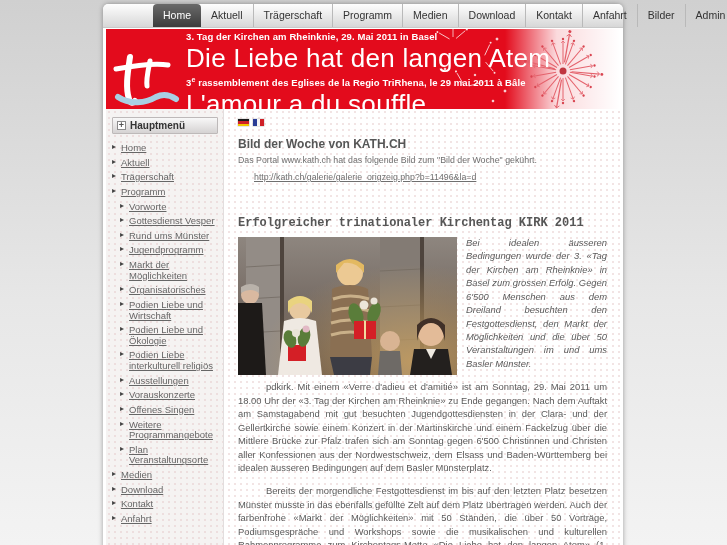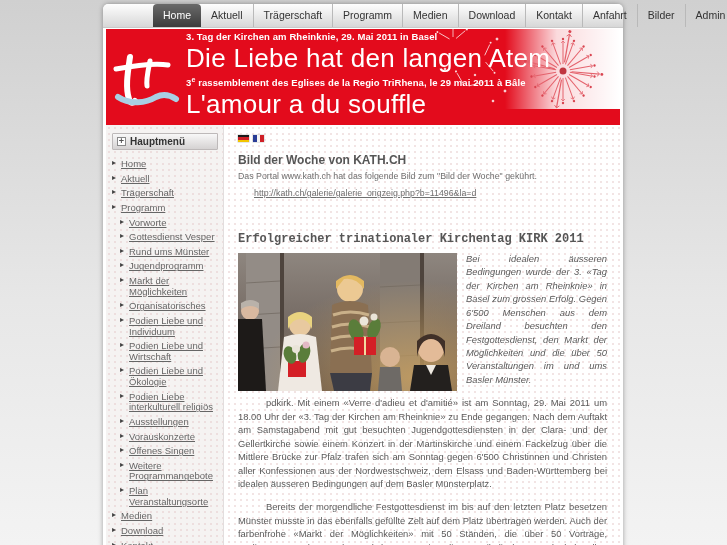--- a/index.html
+++ b/index.html
@@ -26,21 +26,21 @@
     border-left:1px solid #b9b9b9;cursor:pointer;white-space:nowrap;
   }
   .navtab:first-child{border-left:none;}
   .navtab.active-true{
     background:linear-gradient(#6a6a6a,#3c3c3c);color:#fff;
     border-radius:4px 4px 0 0;border-left:none;margin-left:1px;
   }
   .navtab.active-true + .navtab{border-left:none;}
   
   .banner{
-    position:relative;height:96px;background:#e30b1c;overflow:hidden;
+    position:relative;height:80px;background:#e30b1c;overflow:hidden;
     margin-top:1px;
   }
   .banner-art{position:absolute;right:0;top:0;}
   .logo{position:absolute;left:6px;top:24px;}
   .banner-text{position:absolute;left:80px;top:2px;color:#fff;}
   .banner-sub{font-size:9.5px;font-weight:bold;letter-spacing:.1px;}
   .banner-title{font-size:26px;font-weight:normal;letter-spacing:.3px;margin:1px 0 2px;}
   .banner-sub sup{font-size:7px;}
   
   .content{
@@ -231,23 +231,20 @@
           <li class="level-2">
             <a>Jugendprogramm</a>
           </li>
           <li class="level-2">
             <a>Markt der Möglichkeiten</a>
           </li>
           <li class="level-2">
             <a>Organisatorisches</a>
           </li>
           <li class="level-2">
-            <a>Podien Liebe und Individuum</a>
-          </li>
-          <li class="level-2">
             <a>Podien Liebe und Wirtschaft</a>
           </li>
           <li class="level-2">
             <a>Podien Liebe und Ökologie</a>
           </li>
           <li class="level-2">
             <a>Podien Liebe interkulturell religiös</a>
           </li>
           <li class="level-2">
             <a>Ausstellungen</a>

